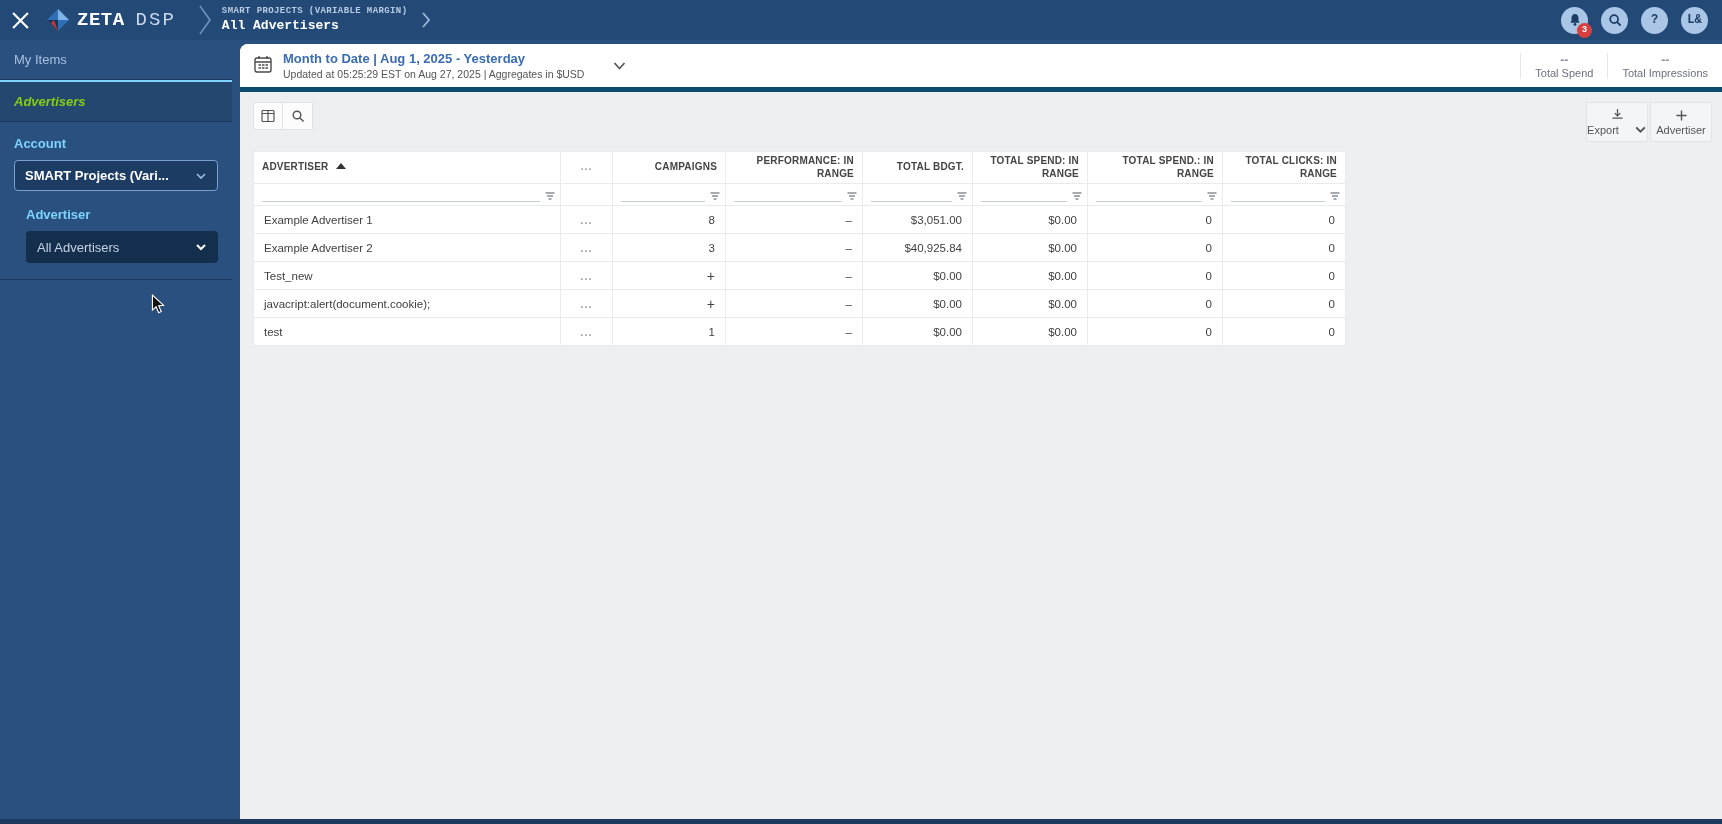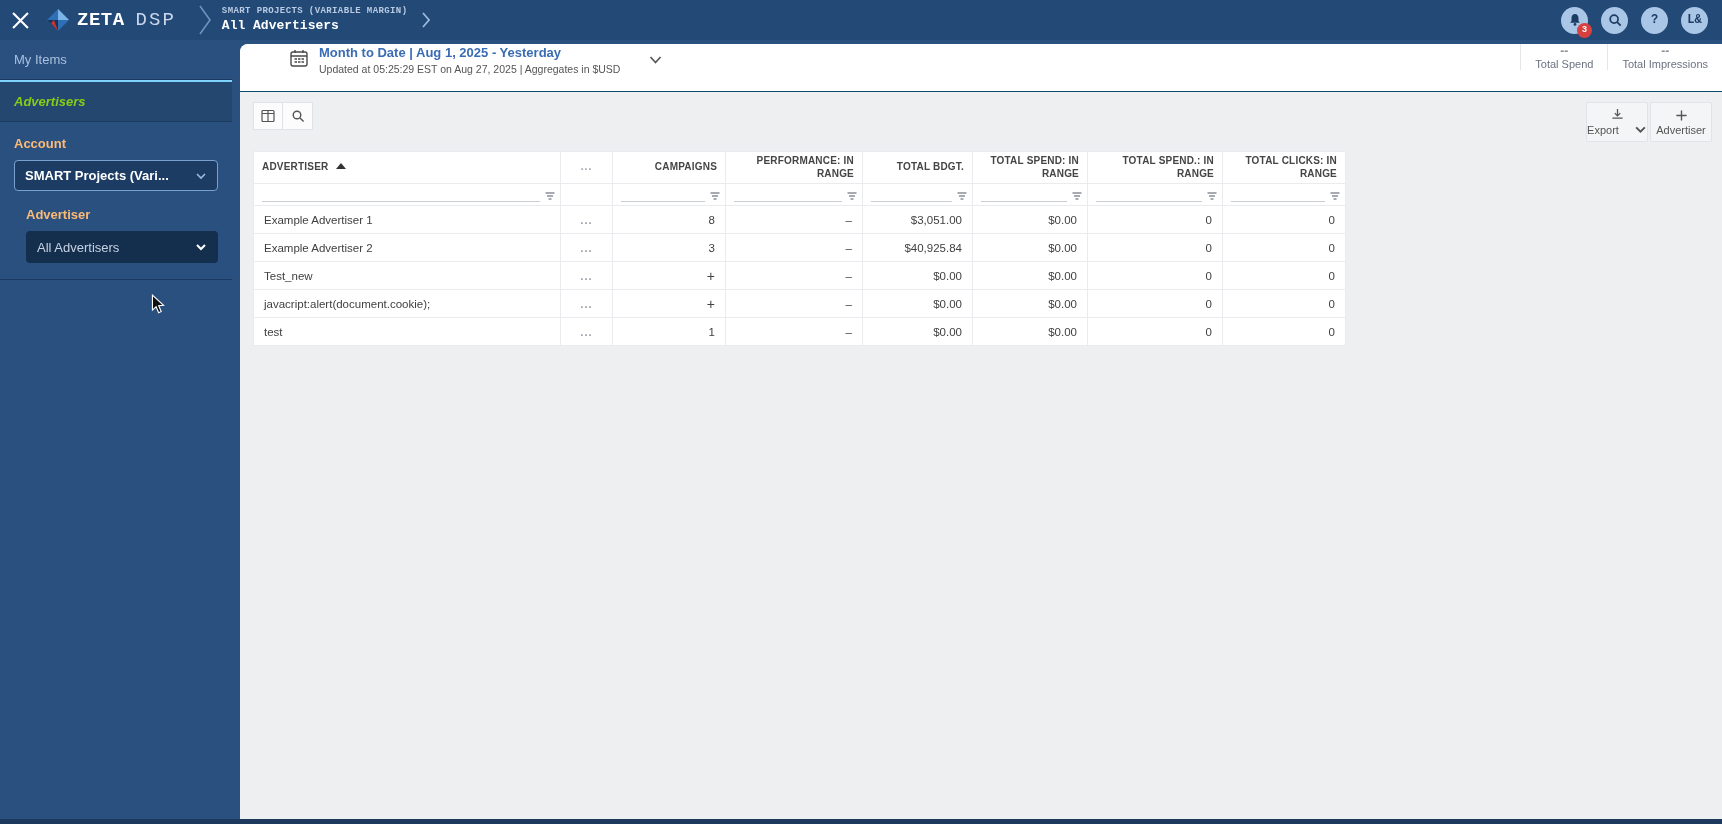--- a/index.html
+++ b/index.html
@@ -29,36 +29,36 @@
     align-items:center; justify-content:center; }
 
   
   .app { display:flex; height:784px; }
   .sidebar { width:232px; background:#2a5080; color:#fff; flex:none; position:relative; }
   .side-item { padding:12px 14px; font-size:13px; color:#a9c0de; cursor:pointer; }
   .side-div { height:1px; background:rgba(10,30,60,.45); }
   .side-active { background:#24476f; border-top:2px solid #7dd3fc; border-bottom:1px solid #1b3a5e;
     color:#84cc16; font-weight:bold;font-style:italic; }
   .acct-block { padding:14px 14px 4px 14px; }
-  .acct-label { font-size:13px; font-weight:bold; color:#fdba74; margin-bottom:9px; }
+  .acct-label { font-size:13px; font-weight:bold; color:#7dd3fc; margin-bottom:9px; }
   .dd1 { height:31px; border:1px solid #7aa0cf; border-radius:4px; background:#1c3c63;
     display:flex; align-items:center; justify-content:space-between; padding:0 10px; cursor:pointer; }
   .dd1 span { color:#fff; font-size:13px; font-weight:bold; }
   .adv-block { padding:12px 14px 16px 26px; }
   .dd2 { height:32px; border-radius:4px; background:#142e4e; display:flex; align-items:center;
     justify-content:space-between; padding:0 11px; cursor:pointer; }
   .dd2 span { color:#c6d2e2; font-size:13px; }
   .chev { width:12px; height:12px; flex:none; }
 
   .main { flex:1; background:#2a5080; padding:4px 0 0 8px; position:relative; }
   .panel { background:#edeff1; border-top-left-radius:8px; height:100%; overflow:hidden; }
 
   
-  .datebar { height:48px; background:#ffffff; border-bottom:1px solid #0c4a6e;
-    display:flex; align-items:flex-start;padding-left:36px; }
+  .datebar { height:48px; background:#ffffff; border-bottom:5px solid #0c4a6e;
+    display:flex; align-items:center; }
   .date-left { display:flex; align-items:center; padding-left:13px; gap:10px; }
   .cal-icon svg { width:20px; height:20px; }
   .date-text { line-height:1.35; }
   .date-range { color:#3a6cb3; font-size:13px; font-weight:bold; cursor:pointer; }
   .date-updated { color:#555; font-size:10.5px; }
   .date-chev { margin-left:18px; display:flex; align-items:center; cursor:pointer; }
   .stats { margin-left:auto; display:flex; }
   .stat-cell { border-left:1px solid #e4e7ea; display:flex; flex-direction:column;
     align-items:center; justify-content:center; padding:0 14px; min-width:84px; }
   .stat-val { color:#8a8f98; font-size:12px; font-weight:bold; }

